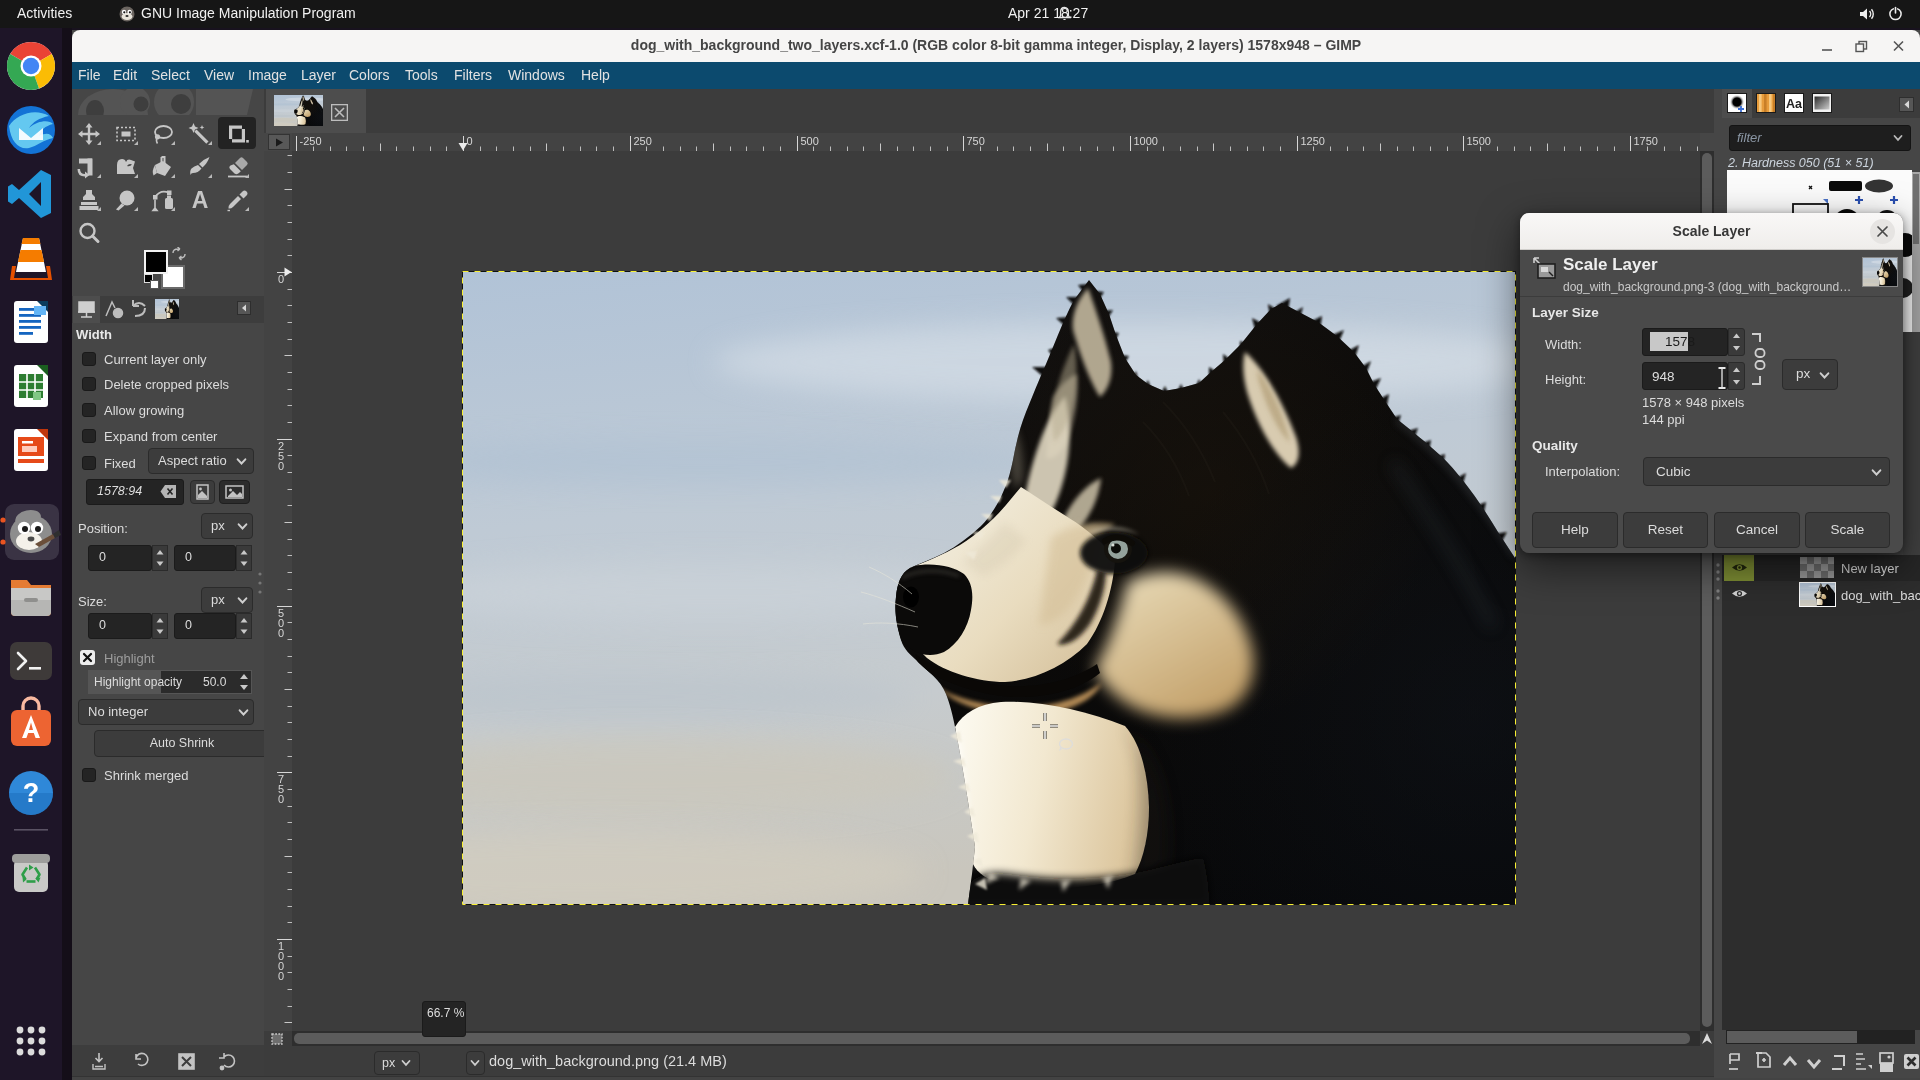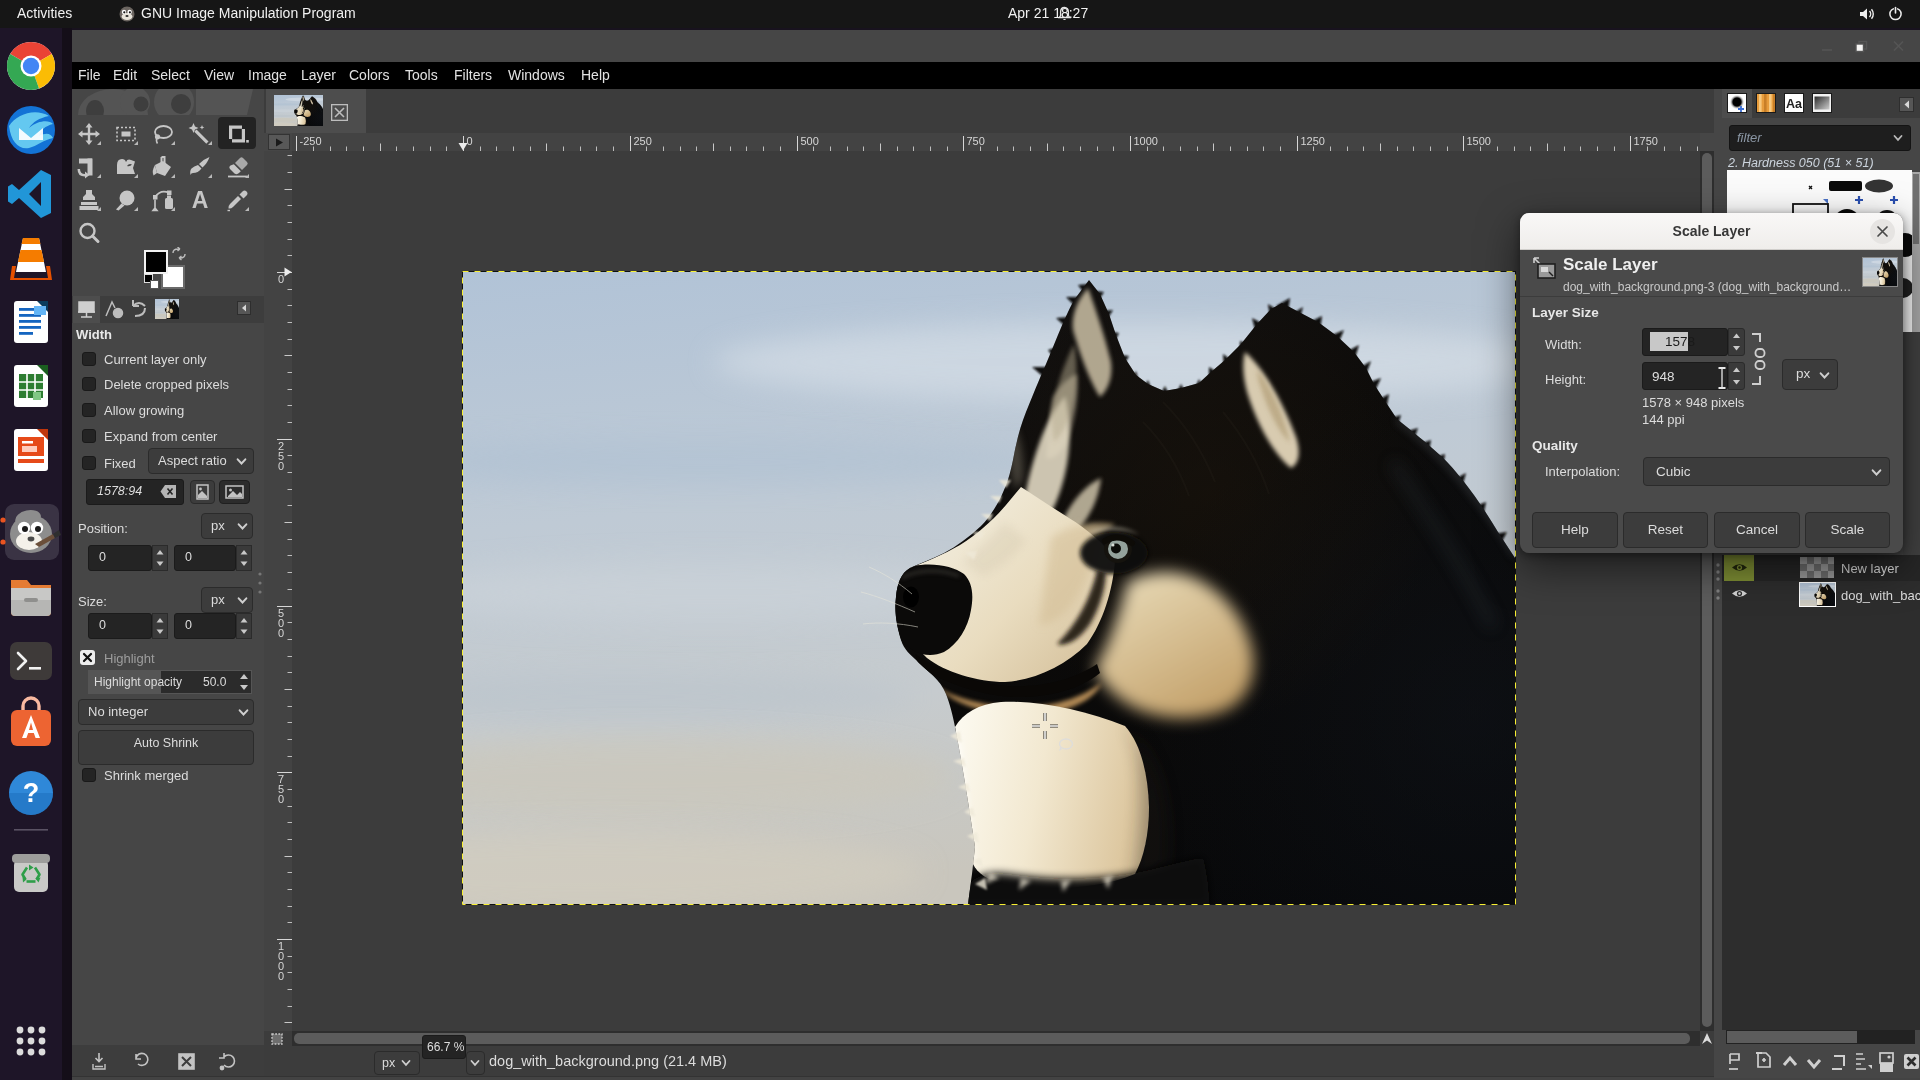--- a/index.html
+++ b/index.html
@@ -10,21 +10,21 @@
   font-size:14px; }
 
 #dock { left:0; top:28px; width:62px; height:1052px; background:#1e1528; }
 #dockshadow { left:62px; top:28px; width:10px; height:1052px; background:#140e18; }
 
 #win { left:72px; top:30px; width:1848px; height:1050px; background:#464646; }
 #titlebar { left:0; top:0; width:1848px; height:32px; background:#f6f5f4;
   border-radius:8px 8px 0 0; color:#2e2e2e; }
 #titlebar .t { width:100%; text-align:center; line-height:31px; font-weight:bold;
   font-size:14px; color:#454545; }
-#menubar { left:0; top:32px; width:1848px; height:27px; background:#000000; }
+#menubar { left:0; top:32px; width:1848px; height:27px; background:#0c4a6e; }
 #menubar span { position:absolute; top:0; line-height:27px; font-size:14px; color:#e2e2e2; }
 
 .panel { background:#464646; }
 .lbl { position:absolute; font-size:13px; color:#dcdcdc; }
 .blbl { position:absolute; font-size:12.5px; font-weight:bold; color:#e8e8e8; }
 .inp { position:absolute; background:#242424; border:1px solid #1b1b1b; border-radius:3px;
   color:#dedede; font-size:12.5px; }
 .btn { position:absolute; background:#3c3c3c; border:1px solid #2b2b2b; border-radius:4px;
   color:#dcdcdc; font-size:12.5px; text-align:center; }
 .cb { position:absolute; width:14px; height:14px; background:#242424;
@@ -170,20 +170,23 @@
         <circle cx="11" cy="-11" r="3.4" fill="#dcdcdc"></circle>
         <circle cx="-11" cy="0" r="3.4" fill="#dcdcdc"></circle>
         <circle cx="0" cy="0" r="3.4" fill="#dcdcdc"></circle>
         <circle cx="11" cy="0" r="3.4" fill="#dcdcdc"></circle>
         <circle cx="-11" cy="11" r="3.4" fill="#dcdcdc"></circle>
         <circle cx="0" cy="11" r="3.4" fill="#dcdcdc"></circle>
         <circle cx="11" cy="11" r="3.4" fill="#dcdcdc"></circle>
       </g>
 </svg>
 <div id="win" class="abs">
+<div id="titlebar" class="abs">
+        <div class="t">dog_with_background_two_layers.xcf-1.0 (RGB color 8-bit gamma integer, Display, 2 layers) 1578x948 – GIMP</div>
+      </div>
 <svg class="abs" style="left:1746px;top:8px" width="90" height="16" viewBox="0 0 90 16">
         <path d="M4 12 L14 12" stroke="#555" stroke-width="1.6"></path>
         <rect x="41" y="3.5" width="7.5" height="7.5" fill="none" stroke="#555" stroke-width="1.4"></rect>
         <rect x="38" y="6" width="7.5" height="7.5" fill="#f6f5f4" stroke="#555" stroke-width="1.4"></rect>
         <path d="M76 3.5 L85 12.5 M85 3.5 L76 12.5" stroke="#555" stroke-width="1.6"></path>
       </svg>
 <div id="menubar" class="abs">
 <span style="left:6px">File</span>
 <span style="left:41px">Edit</span>
 <span style="left:79px">Select</span>
@@ -411,21 +414,21 @@
 <div class="lbl" style="left:203px;top:675px;font-size:12px">50.0</div>
 <svg class="abs" style="left:238px;top:672px" width="12" height="20" viewBox="0 0 12 20">
       <path d="M6 2 L10 7 L2 7 Z" fill="#c9c9c9"></path>
       <path d="M6 18 L10 13 L2 13 Z" fill="#c9c9c9"></path>
     </svg>
 <div class="btn" style="left:78px;top:699px;width:176px;height:26px"></div>
 <div class="lbl" style="left:88px;top:704px">No integer</div>
 <svg class="abs" style="left:238px;top:707px" width="11" height="11" viewBox="0 0 10 10">
       <path d="M1.5 3 L5 6.8 L8.5 3" stroke="#cfcfcf" stroke-width="1.8" fill="none" stroke-linecap="round"></path>
     </svg>
-<div class="btn" style="left:78px;top:730px;width:176px;height:35px;line-height:25px">Auto Shrink</div>
+<div class="btn" style="left:94px;top:730px;width:176px;height:27px;line-height:25px">Auto Shrink</div>
 <div class="cb" style="left:82px;top:768px"></div>
 <div class="lbl" style="left:104px;top:768px">Shrink merged</div>
 <svg class="abs" style="left:257px;top:570px" width="6" height="30" viewBox="0 0 6 30">
       <circle cx="3" cy="4" r="1.6" fill="#777"></circle>
       <circle cx="3" cy="13" r="1.6" fill="#777"></circle>
       <circle cx="3" cy="22" r="1.6" fill="#777"></circle>
     </svg>
 <div class="abs" style="left:72px;top:1045px;width:192px;height:33px;background:#3d3d3d"></div>
 <svg class="abs" style="left:72px;top:1045px" width="192" height="33" viewBox="0 0 192 33">
 <g stroke="#c3c3c3" stroke-width="1.6" fill="none">
@@ -852,21 +855,21 @@
 <div class="abs" style="left:1700px;top:1031px;width:14px;height:15px;background:#3c3c3c"></div>
 <svg class="abs" style="left:1700px;top:1031px" width="14" height="15" viewBox="0 0 14 15">
       <path d="M7 2 L12 13 L7 9.5 L2 13 Z" fill="#dcdcdc"></path>
     </svg>
 <div class="abs" style="left:264px;top:1046px;width:1450px;height:32px;background:#3c3c3c"></div>
 <div class="btn" style="left:374px;top:1051px;width:46px;height:24px"></div>
 <div class="lbl" style="left:382px;top:1056px;font-size:12.5px">px</div>
 <svg class="abs" style="left:401px;top:1058px" width="10" height="10" viewBox="0 0 10 10">
       <path d="M1.5 3 L5 6.8 L8.5 3" stroke="#cfcfcf" stroke-width="1.8" fill="none" stroke-linecap="round"></path>
     </svg>
-<div class="inp" style="left:422px;top:1035px;width:44px;height:24px;padding:4px 0 0 4px;white-space:nowrap;font-size:12px">66.7 %</div>
+<div class="inp" style="left:422px;top:1001px;width:44px;height:36px;padding:4px 0 0 4px;white-space:nowrap;font-size:12px">66.7 %</div>
 <div class="btn" style="left:466px;top:1051px;width:19px;height:24px"></div>
 <svg class="abs" style="left:470px;top:1058px" width="10" height="10" viewBox="0 0 10 10">
       <path d="M1.5 3 L5 6.8 L8.5 3" stroke="#cfcfcf" stroke-width="1.8" fill="none" stroke-linecap="round"></path>
     </svg>
 <div class="lbl" style="left:489px;top:1053px;font-size:14.5px">dog_with_background.png (21.4 MB)</div>
 <div class="abs" style="left:72px;top:1076px;width:1848px;height:4px;background:#434343;border-top:1px solid #333"></div>
 <div class="abs panel" style="left:1714px;top:89px;width:206px;height:989px"></div>
 <svg class="abs" style="left:1714px;top:560px" width="8" height="50" viewBox="0 0 8 50">
       <circle cx="4" cy="5" r="1.7" fill="#808080"></circle>
       <circle cx="4" cy="12" r="1.7" fill="#808080"></circle>

